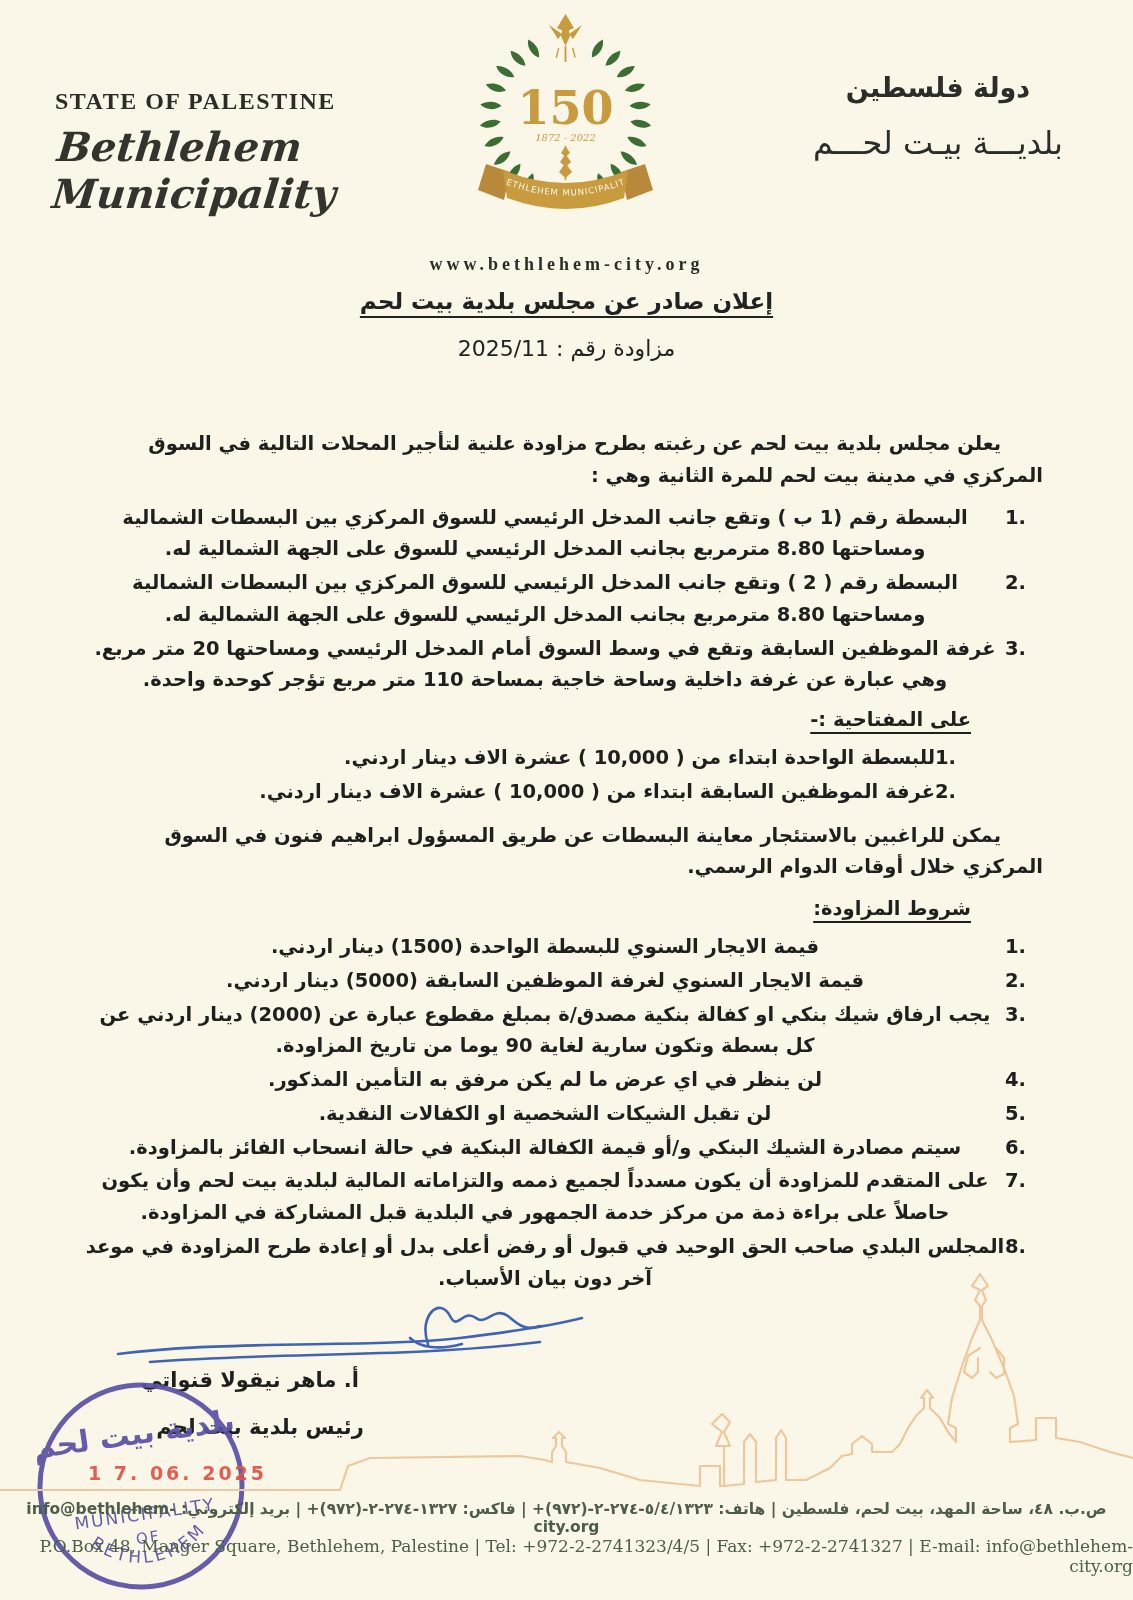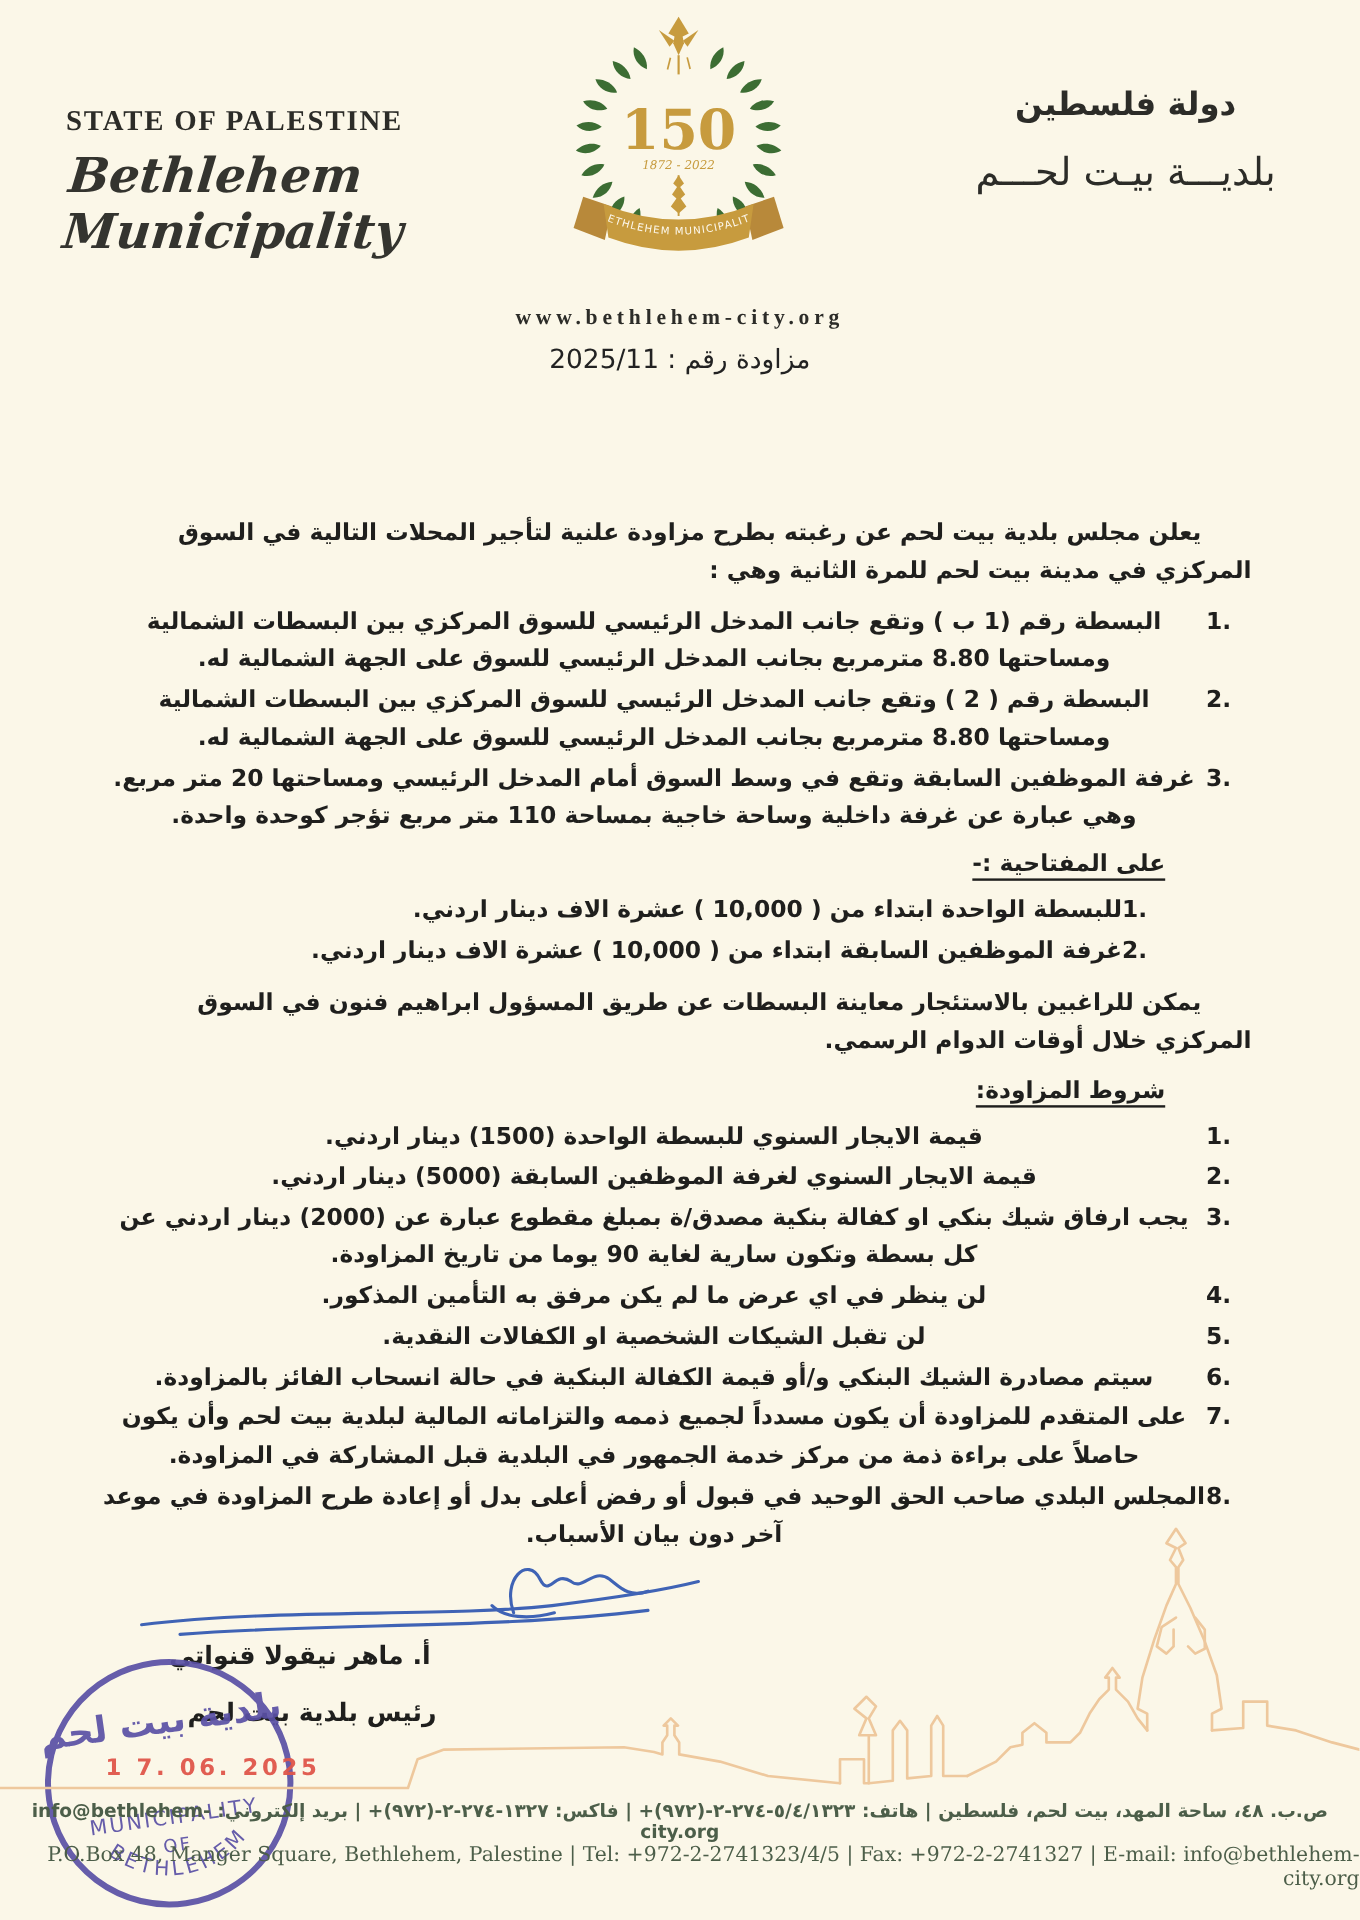--- a/index.html
+++ b/index.html
@@ -153,20 +153,21 @@
       <text font-size="8.5" fill="#fdf8ec" font-family="DejaVu Sans, sans-serif" letter-spacing="1">
         <textPath href="#ribbonArc" startOffset="50%" text-anchor="middle">BETHLEHEM MUNICIPALITY</textPath>
       </text>
     </g>
   </svg>
 </div>
 
 <div class="abs website">www.bethlehem-city.org</div>
 
 <div class="abs title-block">
+  <div class="title-line">إعلان صادر عن مجلس بلدية بيت لحم</div>
   <div class="title-line title-num">مزاودة رقم : 2025/11</div>
 </div>
 
 <div class="abs body-wrap">
 
   <p class="p-indent">يعلن مجلس بلدية بيت لحم عن رغبته بطرح مزاودة علنية لتأجير المحلات التالية في السوق المركزي في مدينة بيت لحم للمرة الثانية وهي :</p>
 
   <ol class="doc-list center-items">
       <li>
       <span class="num">1.</span>

